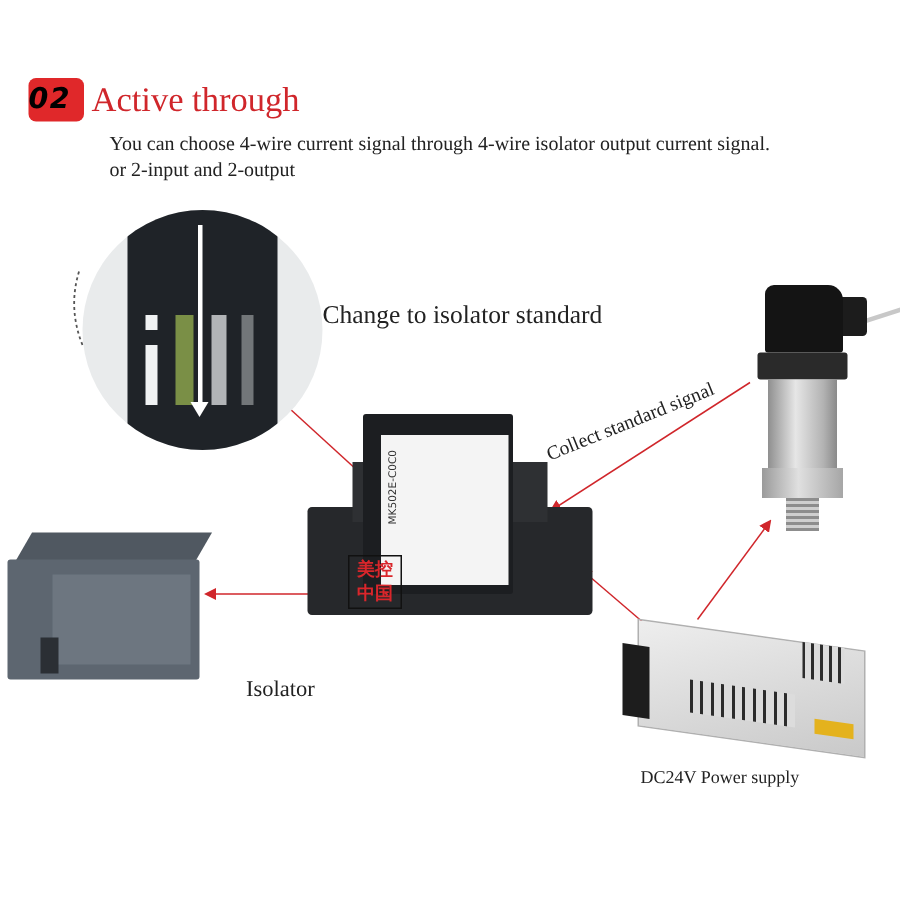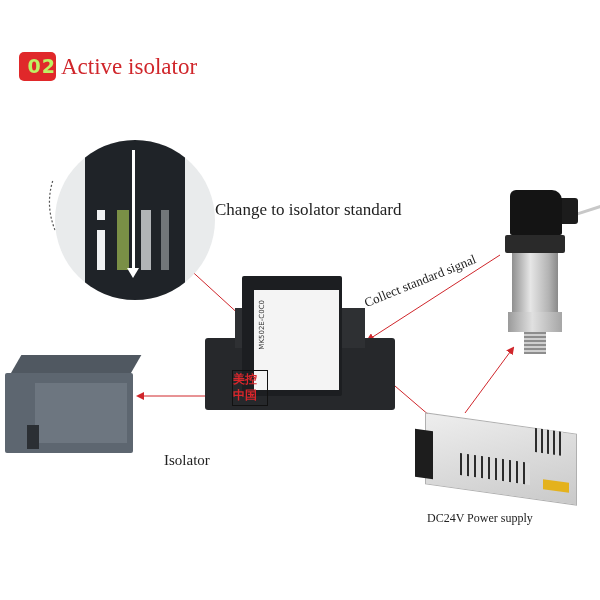--- a/index.html
+++ b/index.html
@@ -1,18 +1,18 @@
 <!DOCTYPE html>
 <html><head>
 <meta charset="utf-8">
 <style>
   html, body { margin:0; padding:0; }
   body { width:600px; height:600px; background:#ffffff; position:relative; overflow:hidden; font-family:"Liberation Serif", serif; color:#222; }
   .abs { position:absolute; }
-  .badge { left:19px; top:52px; width:37px; height:29px; background:#e0282a; border-radius:5px; color:#bef264; font-family:"DejaVu Sans", sans-serif; font-weight:bold; font-size:19px; line-height:29px; text-align:right; letter-spacing:1px; }
+  .badge { left:19px; top:52px; width:37px; height:29px; background:#e0282a; border-radius:5px; color:#000000; font-family:"DejaVu Sans", sans-serif; font-weight:bold; font-style:italic; font-size:19px; line-height:29px; text-align:left; letter-spacing:1px; }
   .title { left:61px; top:52px; font-size:23px; color:#d0262b; line-height:30px; }
   .desc { left:73px; top:87px; font-size:13.3px; line-height:17px; color:#222; width:500px; }
   .desc div { white-space:nowrap; }
   .caption { font-size:15.5px; color:#222; white-space:nowrap; }
   .cap-change { left:215px; top:200px; font-size:17px; }
   .cap-collect { left:362px; top:296px; font-size:13px; transform-origin:0 0; transform:rotate(-22deg); }
   .cap-isolator { left:164px; top:452px; font-size:15px; }
   .cap-power { left:427px; top:511px; font-size:12px; }
   svg.lines { left:0; top:0; width:600px; height:600px; pointer-events:none; }
   
@@ -22,21 +22,21 @@
   .zoomcircle .green { position:absolute; background:#7a8f46; }
   .zoomcircle .arrowline { position:absolute; left:77px; top:10px; width:3px; height:120px; background:#ffffff; }
   .zoomcircle .arrowhead { position:absolute; left:72px; top:128px; width:0; height:0; border-left:6px solid transparent; border-right:6px solid transparent; border-top:10px solid #ffffff; }
   
   .module { left:205px; top:268px; width:190px; height:145px; }
   .module .rail { position:absolute; left:0; top:70px; width:190px; height:72px; background:#26282b; border-radius:3px; }
   .module .rail2 { position:absolute; left:30px; top:40px; width:130px; height:40px; background:#2e3033; }
   .module .body { position:absolute; left:37px; top:8px; width:100px; height:120px; background:#1c1e21; border-radius:2px; }
   .module .label { position:absolute; left:49px; top:22px; width:85px; height:100px; background:#f4f4f4; }
   .module .label .model { position:absolute; left:4px; top:10px; font-family:"DejaVu Sans", sans-serif; font-size:7px; color:#333; writing-mode:vertical-rl; transform:rotate(180deg); }
-  .module .stamp { position:absolute; left:27px; top:102px; width:34px; height:34px; border:1px solid #111; color:#d9262b; font-family:"DejaVu Sans", sans-serif; font-size:12px; line-height:16px; font-weight:bold; }
+  .module .stamp { position:absolute; left:27px; top:102px; width:34px; height:34px; border:1px solid #111; color:#d9262b; font-family:"DejaVu Sans", sans-serif; font-size:12px; line-height:16px; text-align:center; font-weight:bold; }
   
   .plc { left:5px; top:355px; width:130px; height:100px; }
   .plc .top { position:absolute; left:10px; top:0; width:120px; height:22px; background:#505861; transform:skewX(-30deg); }
   .plc .front { position:absolute; left:0; top:18px; width:128px; height:80px; background:#5d6670; border-radius:2px; }
   .plc .panel { position:absolute; left:30px; top:10px; width:92px; height:60px; background:#6d7680; }
   .plc .port { position:absolute; left:22px; top:52px; width:12px; height:24px; background:#2b2f34; }
   
   .sensor { left:500px; top:190px; width:100px; height:165px; }
   .sensor .head { position:absolute; left:10px; top:0; width:52px; height:45px; background:#141414; border-radius:6px 10px 2px 2px; }
   .sensor .plug { position:absolute; left:58px; top:8px; width:20px; height:26px; background:#1c1c1c; border-radius:3px; }
@@ -50,23 +50,25 @@
   .psu .case { position:absolute; left:10px; top:5px; width:150px; height:70px; background:linear-gradient(160deg,#eeeeee,#c9c9c9); transform:skewY(8deg); border:1px solid #b0b0b0; }
   .psu .term { position:absolute; left:0; top:12px; width:18px; height:48px; background:#1d1d1d; transform:skewY(8deg); }
   .psu .vent { position:absolute; left:45px; top:40px; width:70px; height:22px; background:repeating-linear-gradient(90deg,#2c2c2c 0 2px,#dcdcdc 2px 7px); transform:skewY(8deg); }
   .psu .vent2 { position:absolute; left:120px; top:12px; width:28px; height:24px; background:repeating-linear-gradient(90deg,#2c2c2c 0 2px,#dcdcdc 2px 6px); transform:skewY(8deg); }
   .psu .sticker { position:absolute; left:128px; top:63px; width:26px; height:10px; background:#e4b21d; transform:skewY(8deg); }
 </style>
 </head>
 <body>
 
 <div class="abs badge">02</div>
-<div class="abs title">Active isolator</div>
+<div class="abs title">Active through</div>
 
 <div class="abs desc">
+  <div>You can choose 4-wire current signal through 4-wire isolator output current signal.</div>
+  <div>or 2-input and 2-output</div>
 </div>
 
 <svg class="abs lines" viewBox="0 0 600 600">
   <defs>
     <marker id="ah" markerWidth="8" markerHeight="8" refX="6" refY="4" orient="auto">
       <path d="M0,0 L8,4 L0,8 z" fill="#d0262b"></path>
     </marker>
   </defs>
 
   <path d="M55,230 Q45,205 53,180" stroke="#555" stroke-width="1.2" stroke-dasharray="2,2" fill="none"></path>

